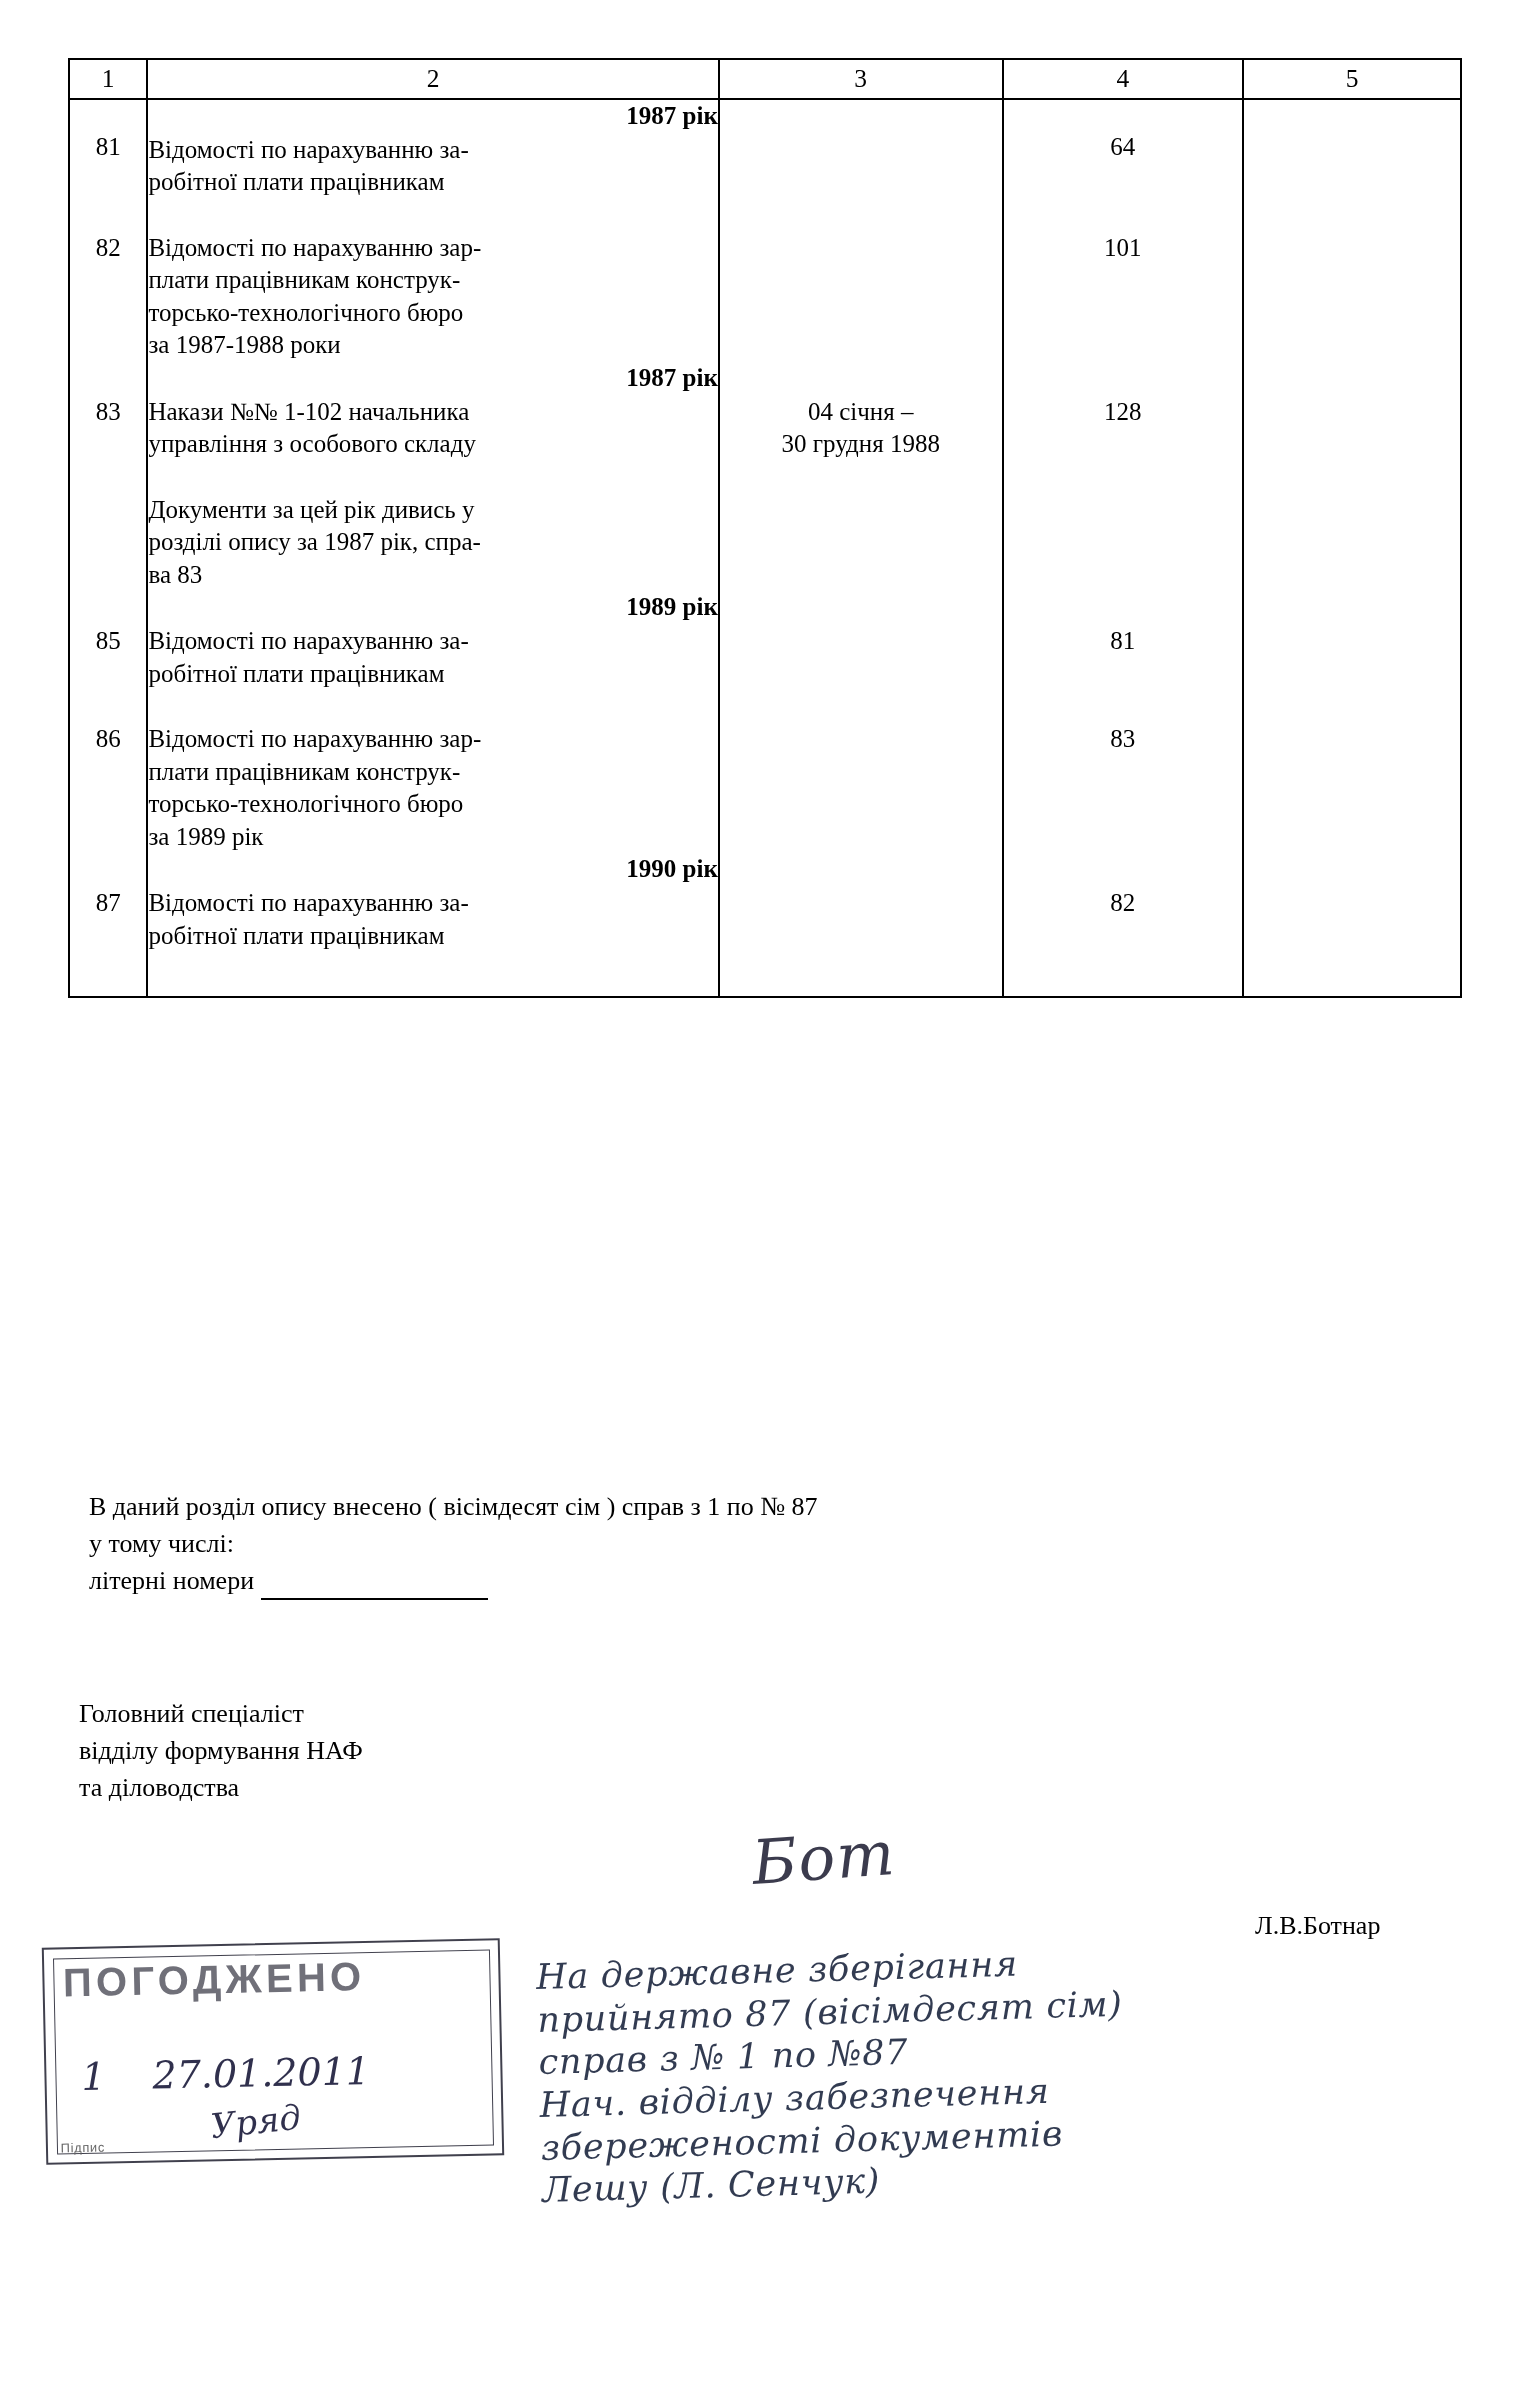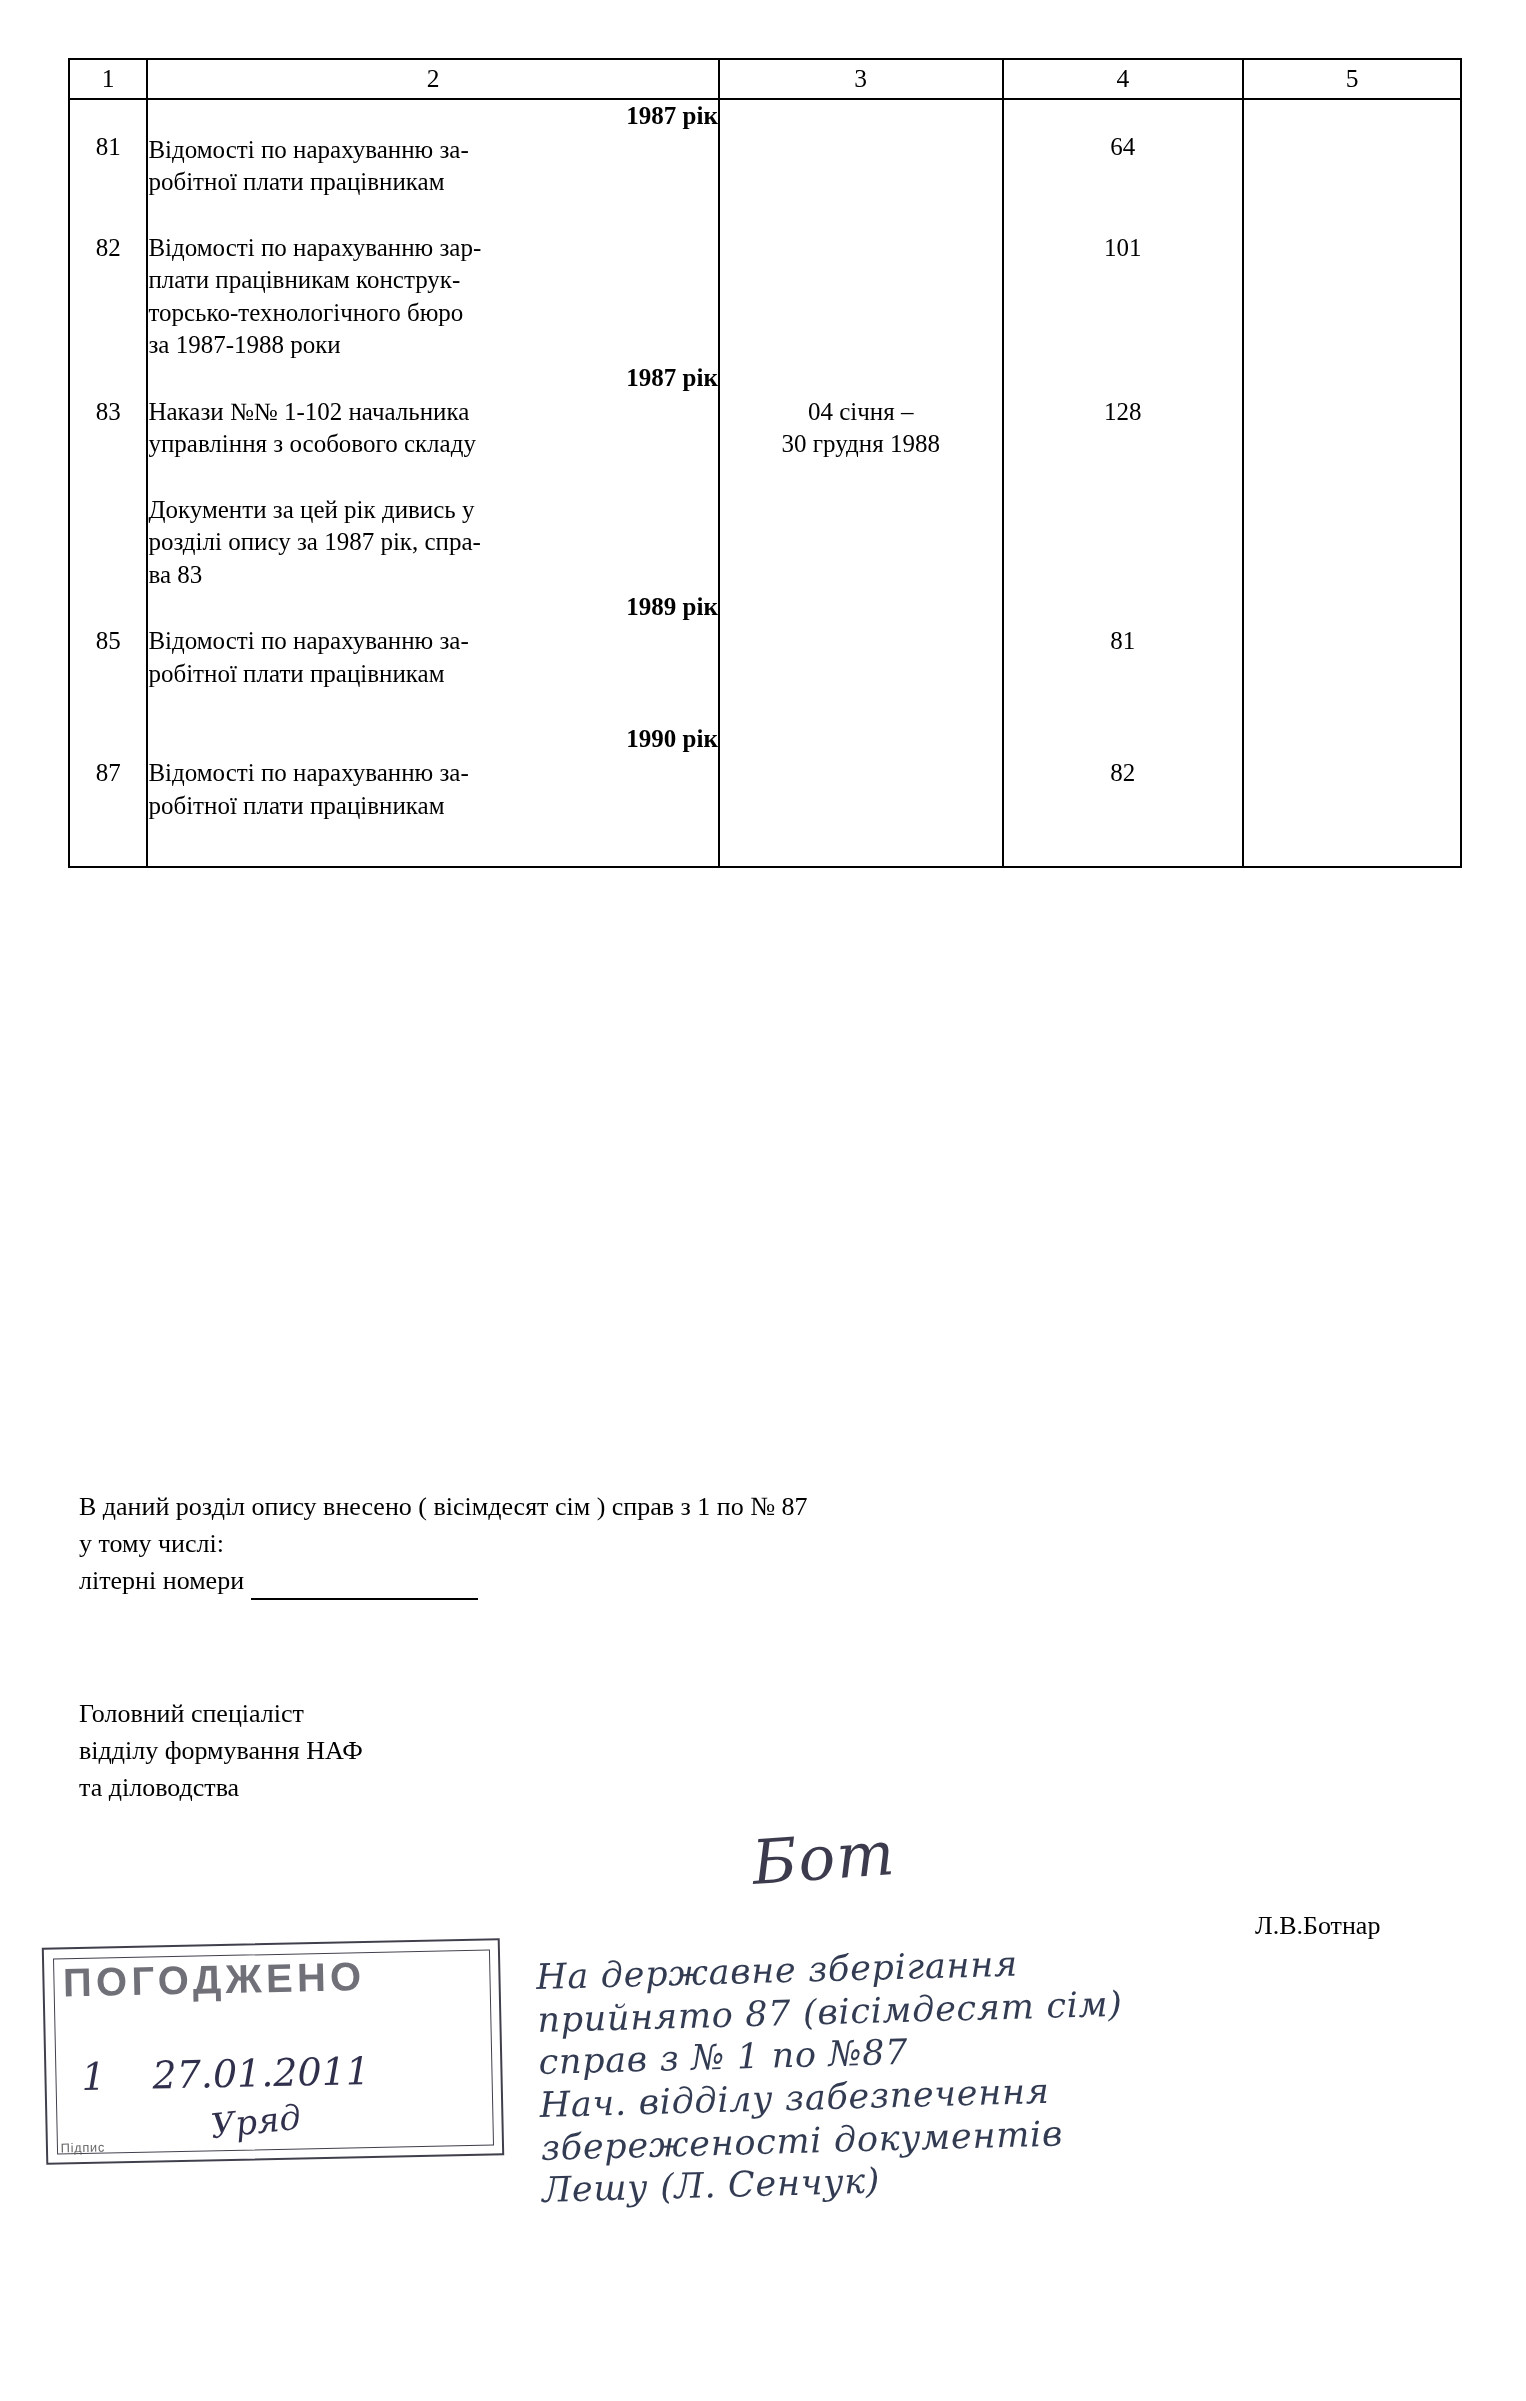--- a/index.html
+++ b/index.html
@@ -97,21 +97,21 @@
     border-bottom: 2.1px solid #000;
   }
 
   .pad-block { display: block; }
   .gap-md { height: 33px; }
   .gap-lg { height: 43px; }
 
   
   .summary {
     position: absolute;
-    left: 79px;
+    left: 89px;
     top: 1489px;
     width: 1205px;
     font-size: 26px;
     line-height: 1.42;
   }
   .summary div { white-space: pre; }
   .blank-line {
     display: inline-block;
     width: 227px;
     border-bottom: 2.1px solid #000;
@@ -336,20 +336,32 @@
           <div class="gap-md"></div>
         </td>
         <td class="c3 cell-dates"></td>
         <td class="c4 cell-count">
           <div style="height:34px;"></div>
           <span>81</span>
         </td>
         <td class="c5 cell-notes"></td>
       </tr>
 
+      <tr>
+        <td class="c1 cell-num">86</td>
+        <td class="c2 cell-title">
+          <div class="pad-block" style="white-space:pre-line">Відомості по нарахуванню зар-
+плати працівникам конструк-
+торсько-технологічного бюро
+за 1989 рік</div>
+        </td>
+        <td class="c3 cell-dates"></td>
+        <td class="c4 cell-count">83</td>
+        <td class="c5 cell-notes"></td>
+      </tr>
 
       <tr>
         <td class="c1 cell-num">
           <div style="height:34px;"></div>
           <span>87</span>
         </td>
         <td class="c2 cell-title">
           <div class="year-head">1990 рік</div>
           <div class="pad-block" style="white-space:pre-line">Відомості по нарахуванню за-
 робітної плати працівникам</div>

